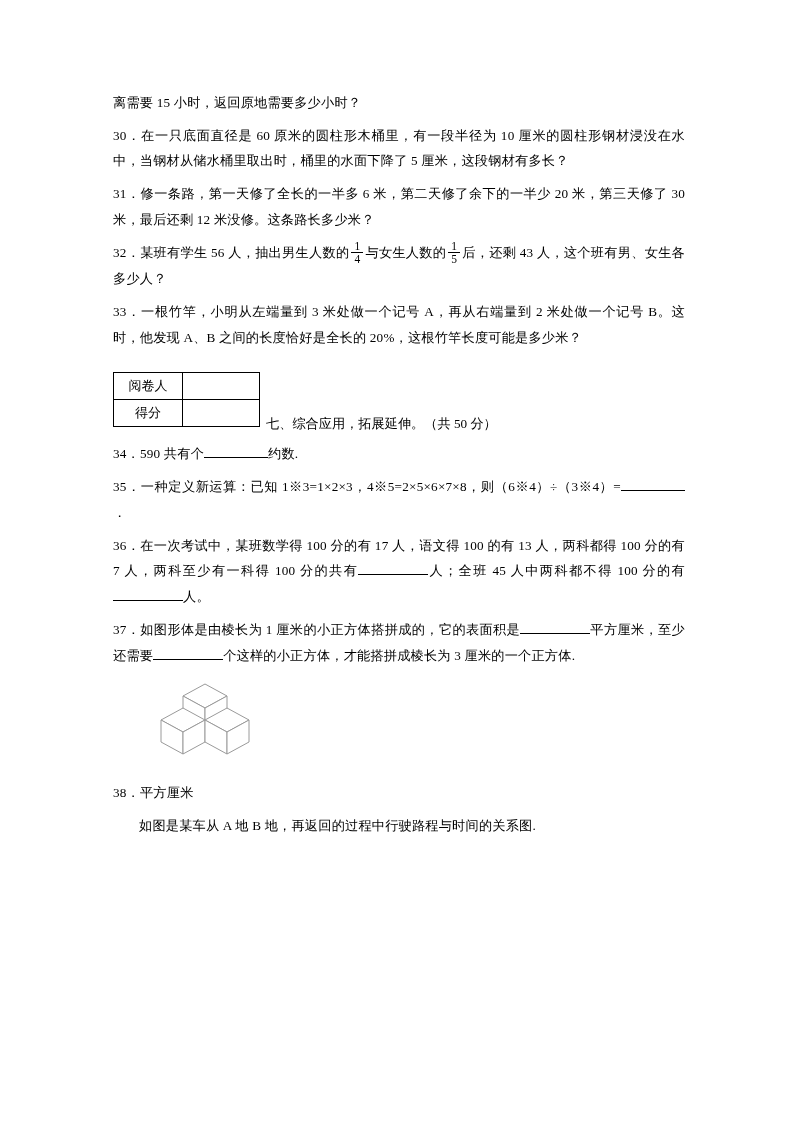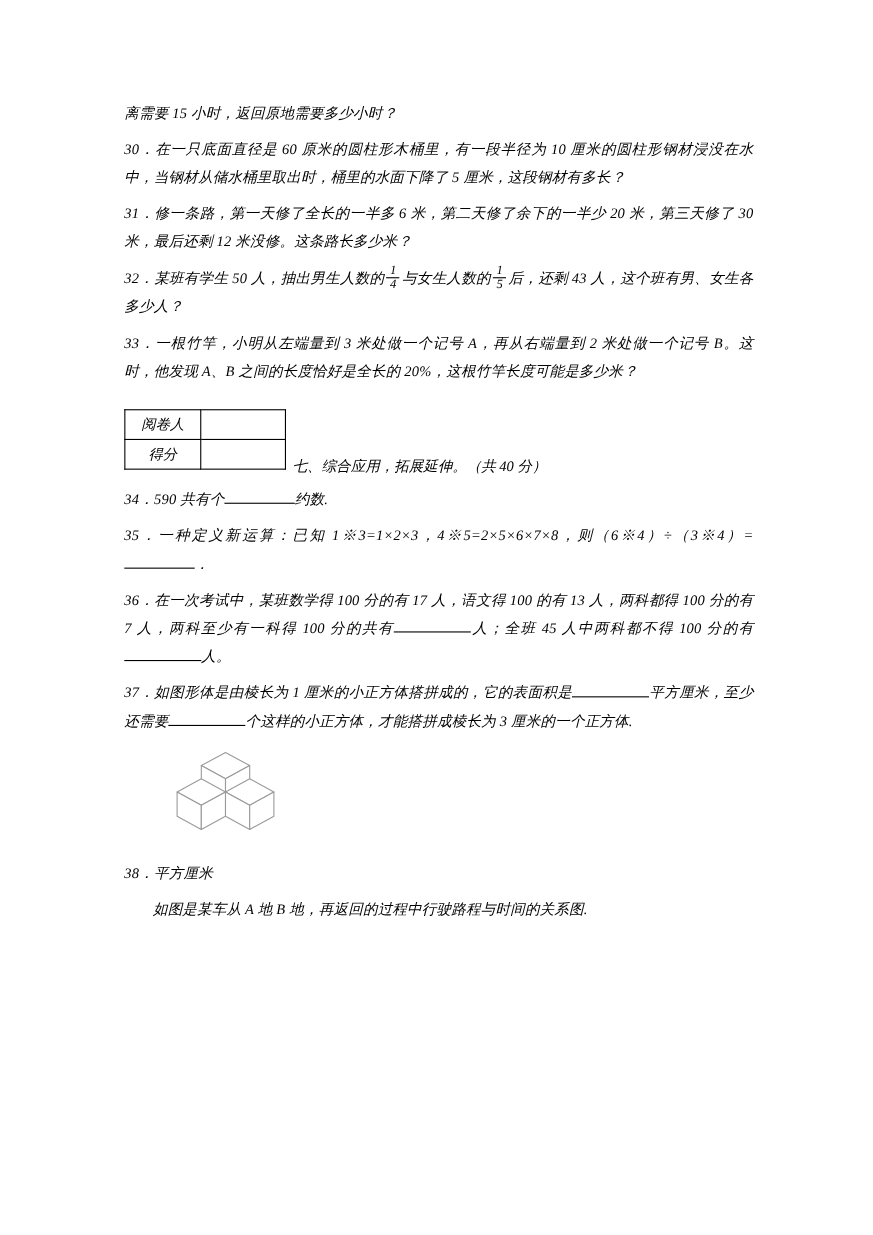--- a/index.html
+++ b/index.html
@@ -20,21 +20,20 @@
     left: 0; top: 0;
     width: 794px;
     height: 1123px;
     padding: 0;
   }
   .content {
     position: absolute;
     left: 113px;
     top: 90px;
     width: 572px;
-    font-style: italic;
   }
   .q {
     font-size: 13.2px;
     line-height: 1.95;
     margin: 0 0 7px 0;
     text-align: justify;
     letter-spacing: 0.2px;
   }
   .q-cont {
     font-size: 13.2px;
@@ -117,41 +116,41 @@
 
     <div class="q">
       <span>30．</span><span>在一只底面直径是 60 原米的圆柱形木桶里，有一段半径为 10 厘米的圆柱形钢材浸没在水中，当钢材从储水桶里取出时，桶里的水面下降了 5 厘米，这段钢材有多长？</span>
     </div>
 
     <div class="q">
       <span>31．</span><span>修一条路，第一天修了全长的一半多 6 米，第二天修了余下的一半少 20 米，第三天修了 30 米，最后还剩 12 米没修。这条路长多少米？</span>
     </div>
 
     <div class="q">
-      <span>32．</span><span>某班有学生 50 人，抽出男生人数的</span><span class="frac"><span class="num">1</span><span class="den">4</span></span><span>与女生人数的</span><span class="frac"><span class="num">1</span><span class="den">5</span></span><span>后，还剩 43 人，这个班有男、女生各多少人？</span>
+      <span>32．</span><span>某班有学生 56 人，抽出男生人数的</span><span class="frac"><span class="num">1</span><span class="den">4</span></span><span>与女生人数的</span><span class="frac"><span class="num">1</span><span class="den">5</span></span><span>后，还剩 43 人，这个班有男、女生各多少人？</span>
     </div>
 
     <div class="q">
       <span>33．</span><span>一根竹竿，小明从左端量到 3 米处做一个记号 A，再从右端量到 2 米处做一个记号 B。这时，他发现 A、B 之间的长度恰好是全长的 20%，这根竹竿长度可能是多少米？</span>
     </div>
 
     <div class="box-row">
       <table class="score-box">
         <tbody>
             <tr>
           <td class="label-cell">阅卷人</td>
           <td class="blank-cell"></td>
         </tr>
         <tr>
           <td class="label-cell">得分</td>
           <td class="blank-cell"></td>
         </tr>
       </tbody>
         </table>
-      <span class="sect-title">七、综合应用，拓展延伸。（共 40 分）</span>
+      <span class="sect-title">七、综合应用，拓展延伸。（共 50 分）</span>
     </div>
 
     <div class="q">
       <span>34．</span><span>590 共有个</span><span class="blank"></span><span>约数.</span>
     </div>
 
     <div class="q">
       <span>35．</span><span>一种定义新运算：已知 1※3=1×2×3，4※5=2×5×6×7×8，则（6※4）÷（3※4）=</span><span class="blank"></span><span>．</span>
     </div>
 

